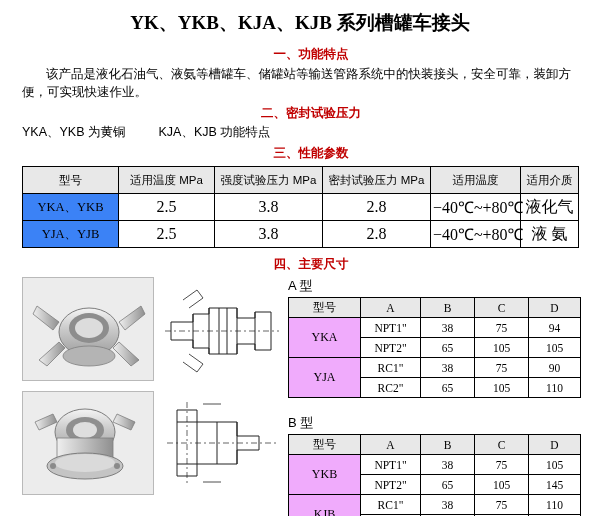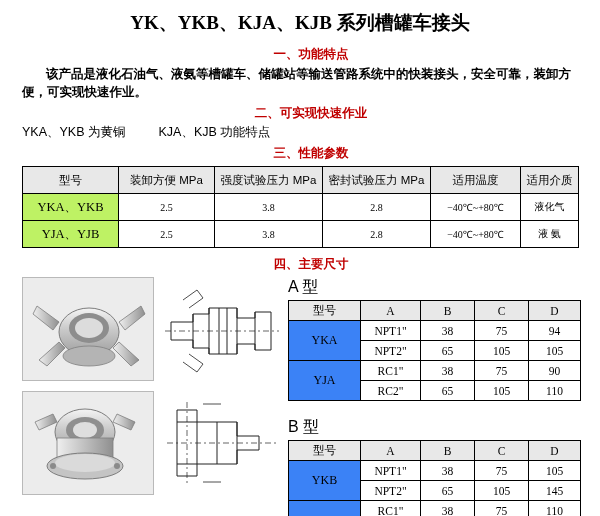--- a/index.html
+++ b/index.html
@@ -37,21 +37,20 @@
     font-family: "Liberation Sans", sans-serif;
     margin: 4px 0 2px 22px;
     text-align: center;
   }
   .body-text {
     font-size: 12.5px;
     line-height: 1.45;
     margin: 0 18px 0 22px;
     text-indent: 24px;
     font-family: "Liberation Sans", sans-serif;
-    font-weight: bold;
   }
   .mat-line {
     font-size: 12.5px;
     margin: 2px 0 0 22px;
     font-family: "Liberation Sans", sans-serif;
   }
   .mat-line .gap {
     display: inline-block;
     width: 26px;
   }
@@ -59,33 +58,33 @@
   
   table.perf {
     border-collapse: collapse;
     margin: 4px 0 0 22px;
     width: 556px;
     table-layout: fixed;
   }
   table.perf th, table.perf td {
     border: 1px solid #000;
     text-align: center;
-    font-size: 10px;
+    font-size: 16px;
     font-family: "Liberation Serif", serif;
     height: 26px;
     padding: 0 2px;
   }
   table.perf th {
     background: #e8e8e8;
     font-weight: normal;
     font-family: "Liberation Sans", sans-serif;
     font-size: 11.5px;
   }
   table.perf td.model {
-    background: #bef264;
+    background: #3b82f6;
     font-size: 12.5px;
   }
 
   
   .dims {
     position: relative;
     margin-top: 4px;
   }
   .img-col {
     position: absolute;
@@ -115,21 +114,21 @@
   }
   .row-imgs { margin-bottom: 10px; white-space: nowrap; }
 
   .tab-col {
     position: absolute;
     left: 288px;
     top: 0;
     width: 292px;
   }
   .tab-label {
-    font-size: 16px;
+    font-size: 13px;
     font-family: "Liberation Sans", sans-serif;
     margin-bottom: 2px;
   }
   table.dim {
     border-collapse: collapse;
     width: 292px;
     table-layout: fixed;
   }
   table.dim th, table.dim td {
     border: 1px solid #000;
@@ -137,60 +136,60 @@
     font-size: 11.5px;
     font-family: "Liberation Serif", serif;
     height: 19px;
     padding: 0 1px;
   }
   table.dim th {
     background: #e8e8e8;
     font-weight: normal;
   }
   table.dim td.model {
-    background: #3b82f6;
+    background: #f0abfc;
     font-size: 12px;
   }
   .blk2 { margin-top: 16px; }
 
   
   .draw-box svg, .photo-box svg { display:block; }
 </style>
 </head>
 <body>
 
 <div class="page">
 
   <div class="title">YK、YKB、KJA、KJB 系列槽罐车接头</div>
 
   <div class="sec-head">一、功能特点</div>
   <div class="body-text">该产品是液化石油气、液氨等槽罐车、储罐站等输送管路系统中的快装接头，安全可靠，装卸方便，可实现快速作业。</div>
 
-  <div class="sec-head">二、可实现快速作业</div>
+  <div class="sec-head">二、密封试验压力</div>
   <div class="mat-line">
     <span>YKA、YKB 为黄铜</span>
     <span class="gap"></span>
     <span>KJA、KJB 功能特点</span>
   </div>
 
   <div class="sec-head">三、性能参数</div>
 
   <table class="perf">
     <colgroup>
       <col style="width:96px">
       <col style="width:96px">
       <col style="width:108px">
       <col style="width:108px">
       <col style="width:90px">
       <col style="width:58px">
     </colgroup>
     <thead>
       <tr>
         <th>型号</th>
-        <th>装卸方便 MPa</th>
+        <th>适用温度 MPa</th>
         <th>强度试验压力 MPa</th>
         <th>密封试验压力 MPa</th>
         <th>适用温度</th>
         <th>适用介质</th>
       </tr>
     </thead>
     <tbody>
       <tr>
         <td class="model">YKA、YKB</td>
         <td>2.5</td>

